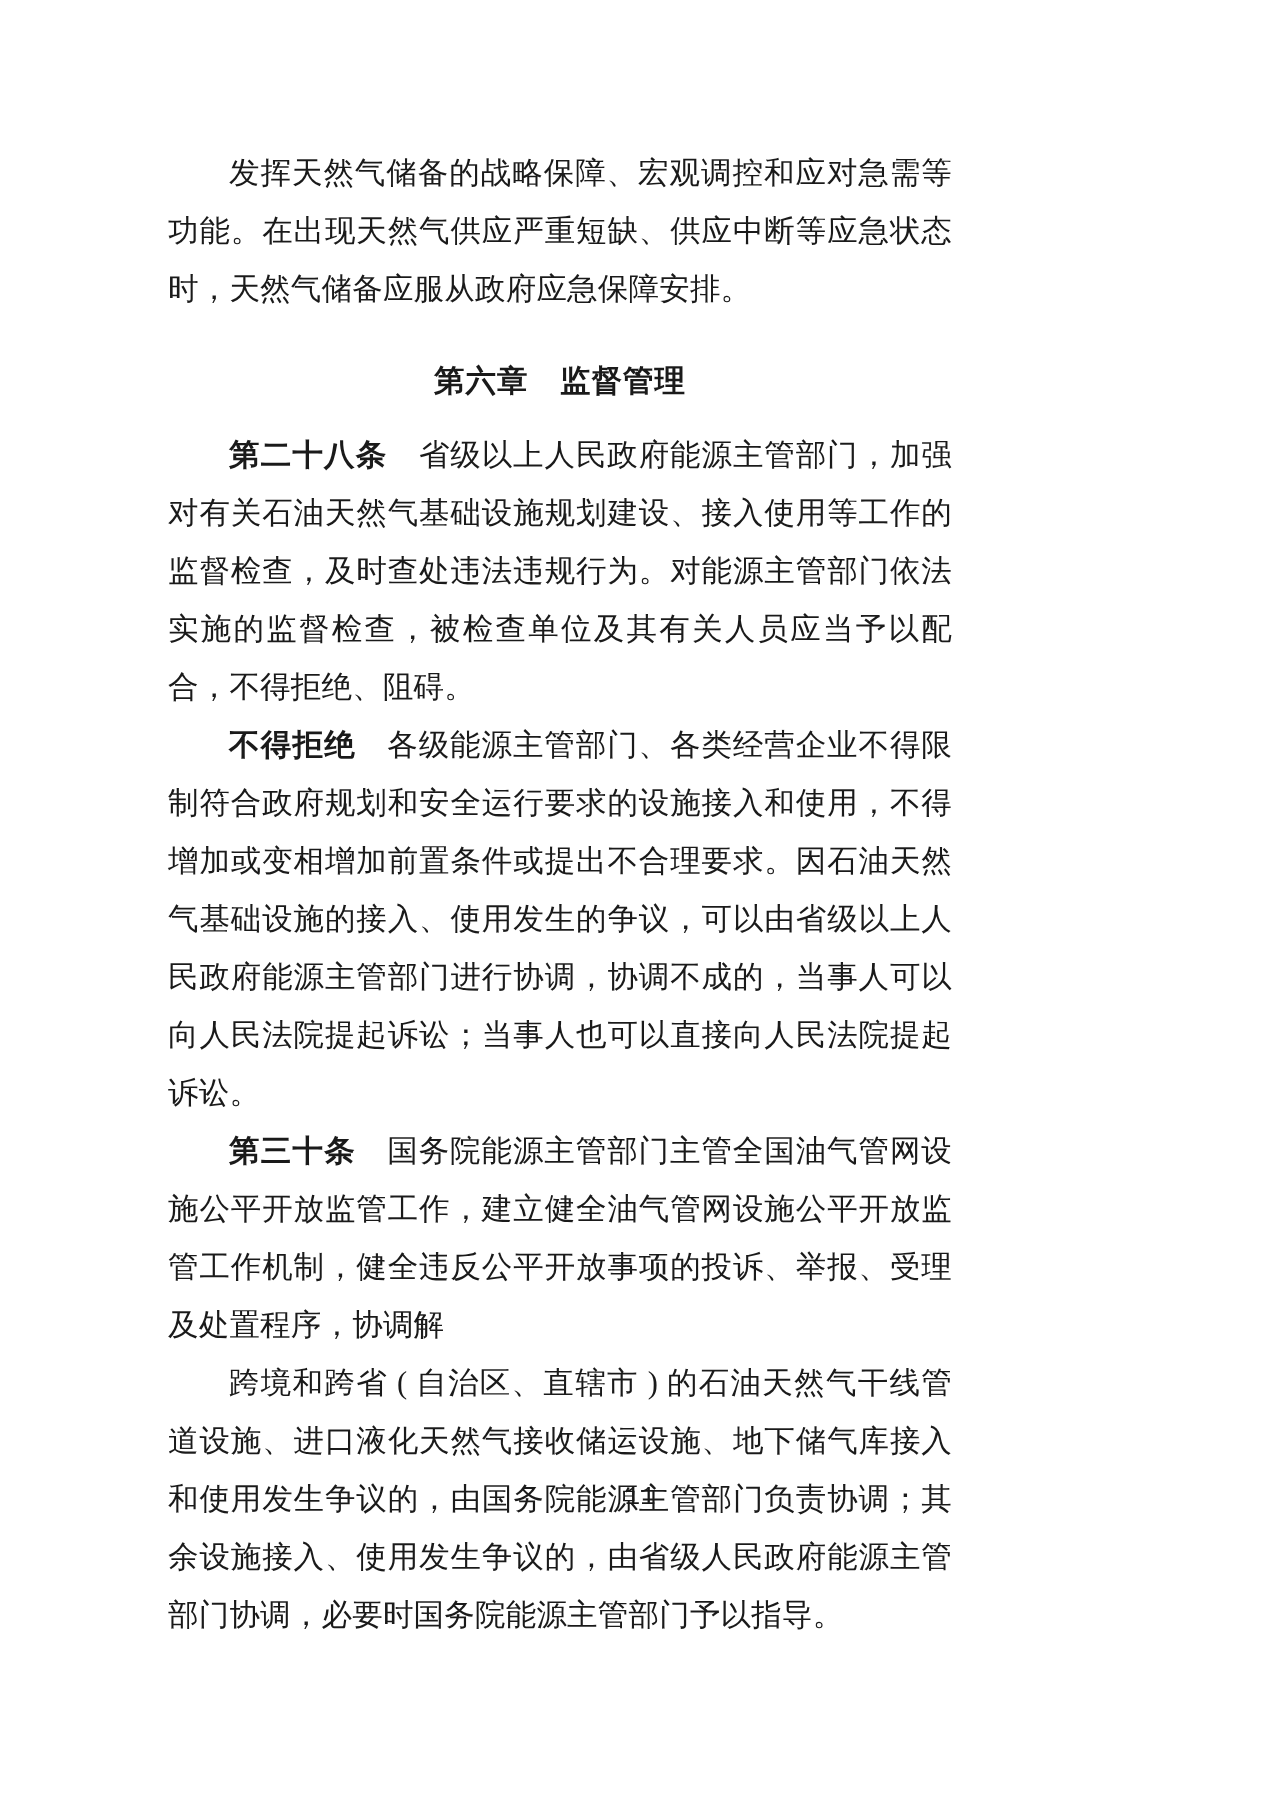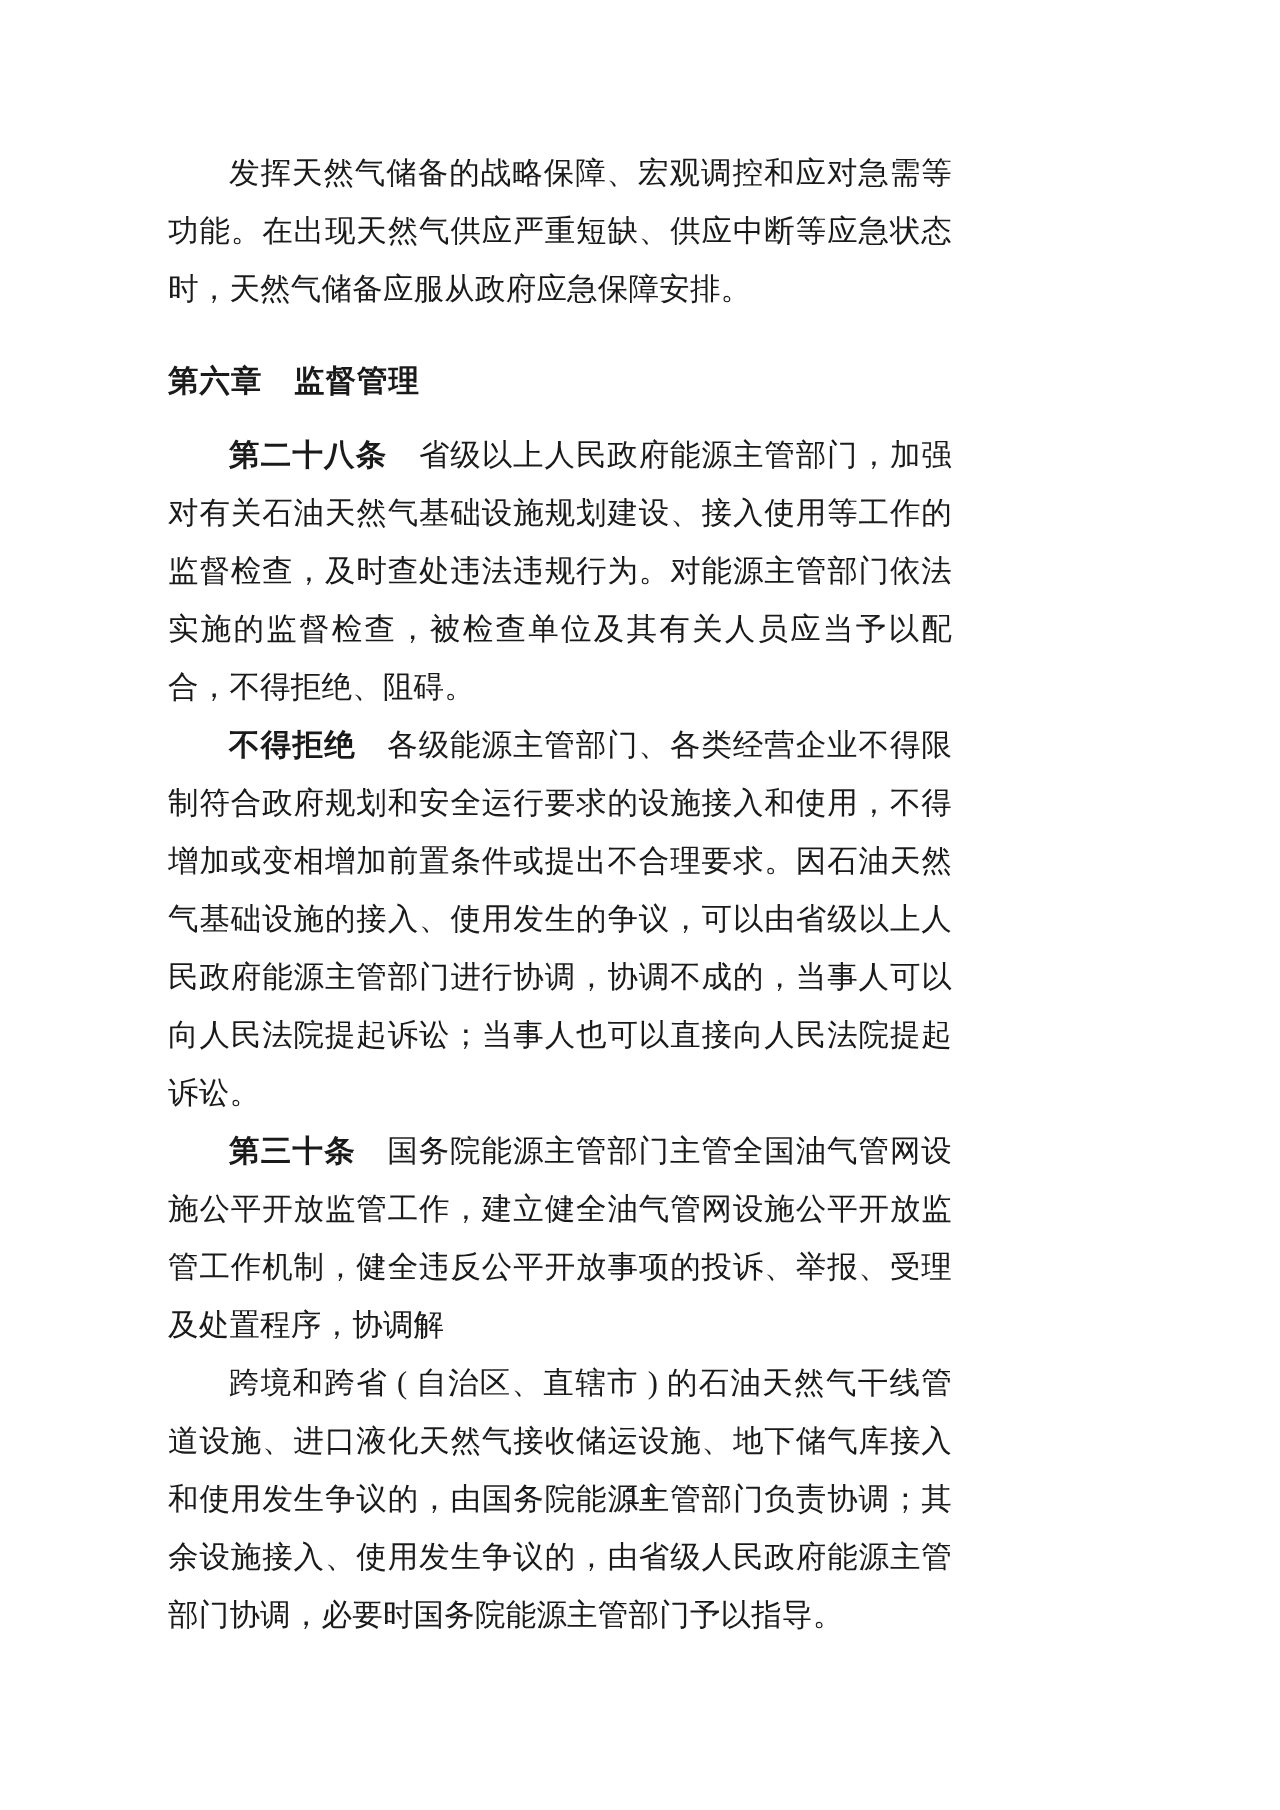--- a/index.html
+++ b/index.html
@@ -32,20 +32,21 @@
     letter-spacing: 0.2px;
     margin: 0;
     word-break: break-all;
   }
   .indent {
     text-indent: 61px;
   }
   .chapter-heading {
     font-size: 30.5px;
     line-height: 58px;
+    text-align: center;
     font-weight: bold;
     margin: 34px 0 16px 0;
     letter-spacing: 1px;
   }
   .art-label {
     font-weight: bold;
     letter-spacing: 0.5px;
   }
   .page-number {
     position: absolute;

